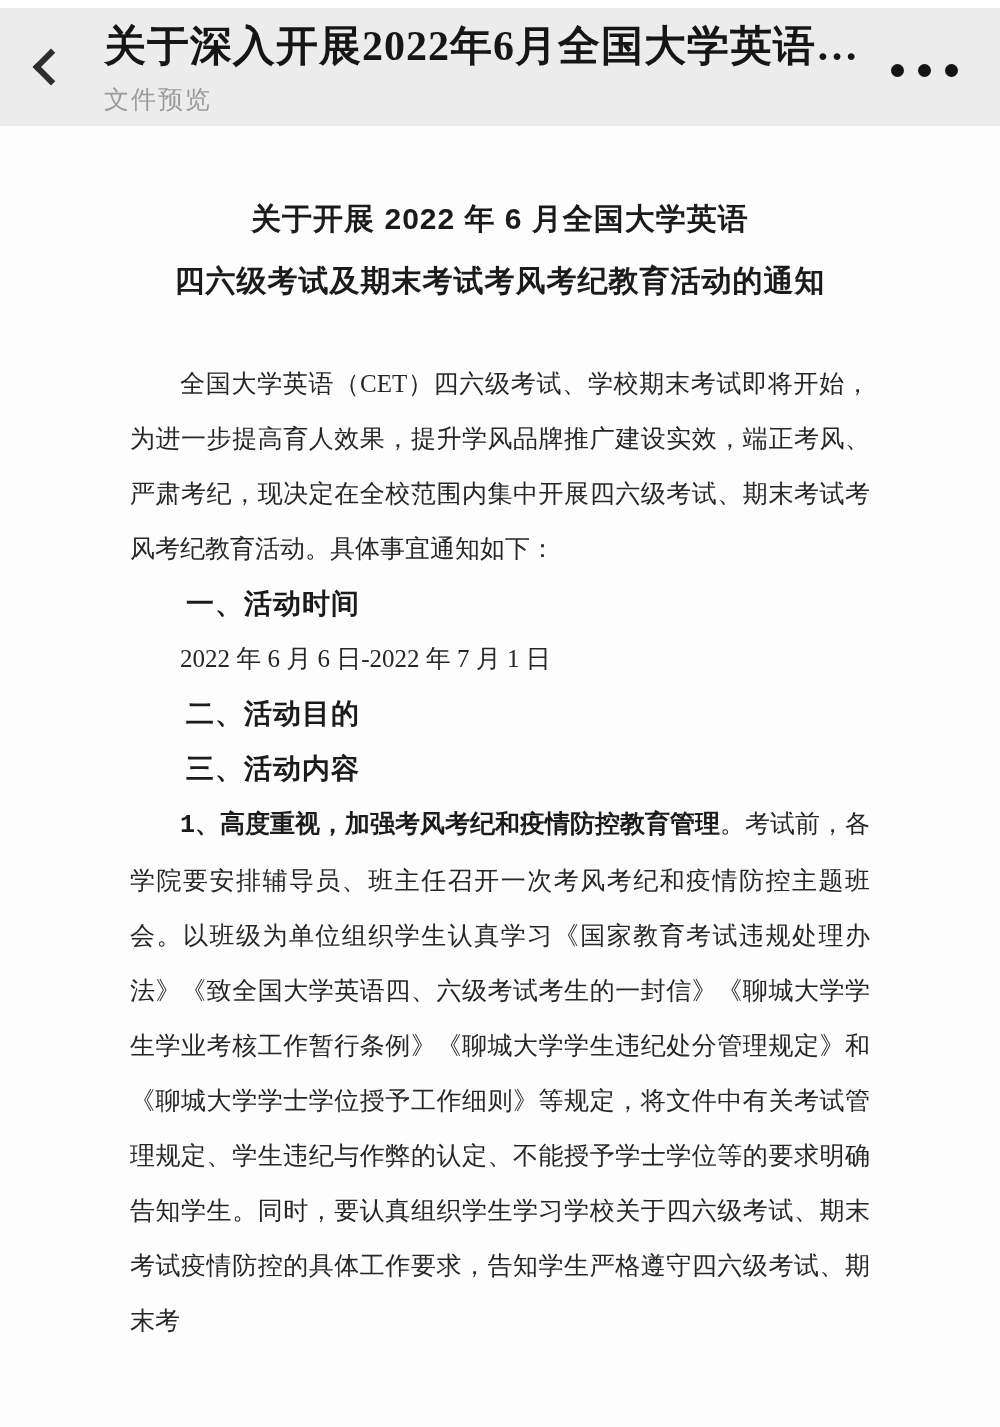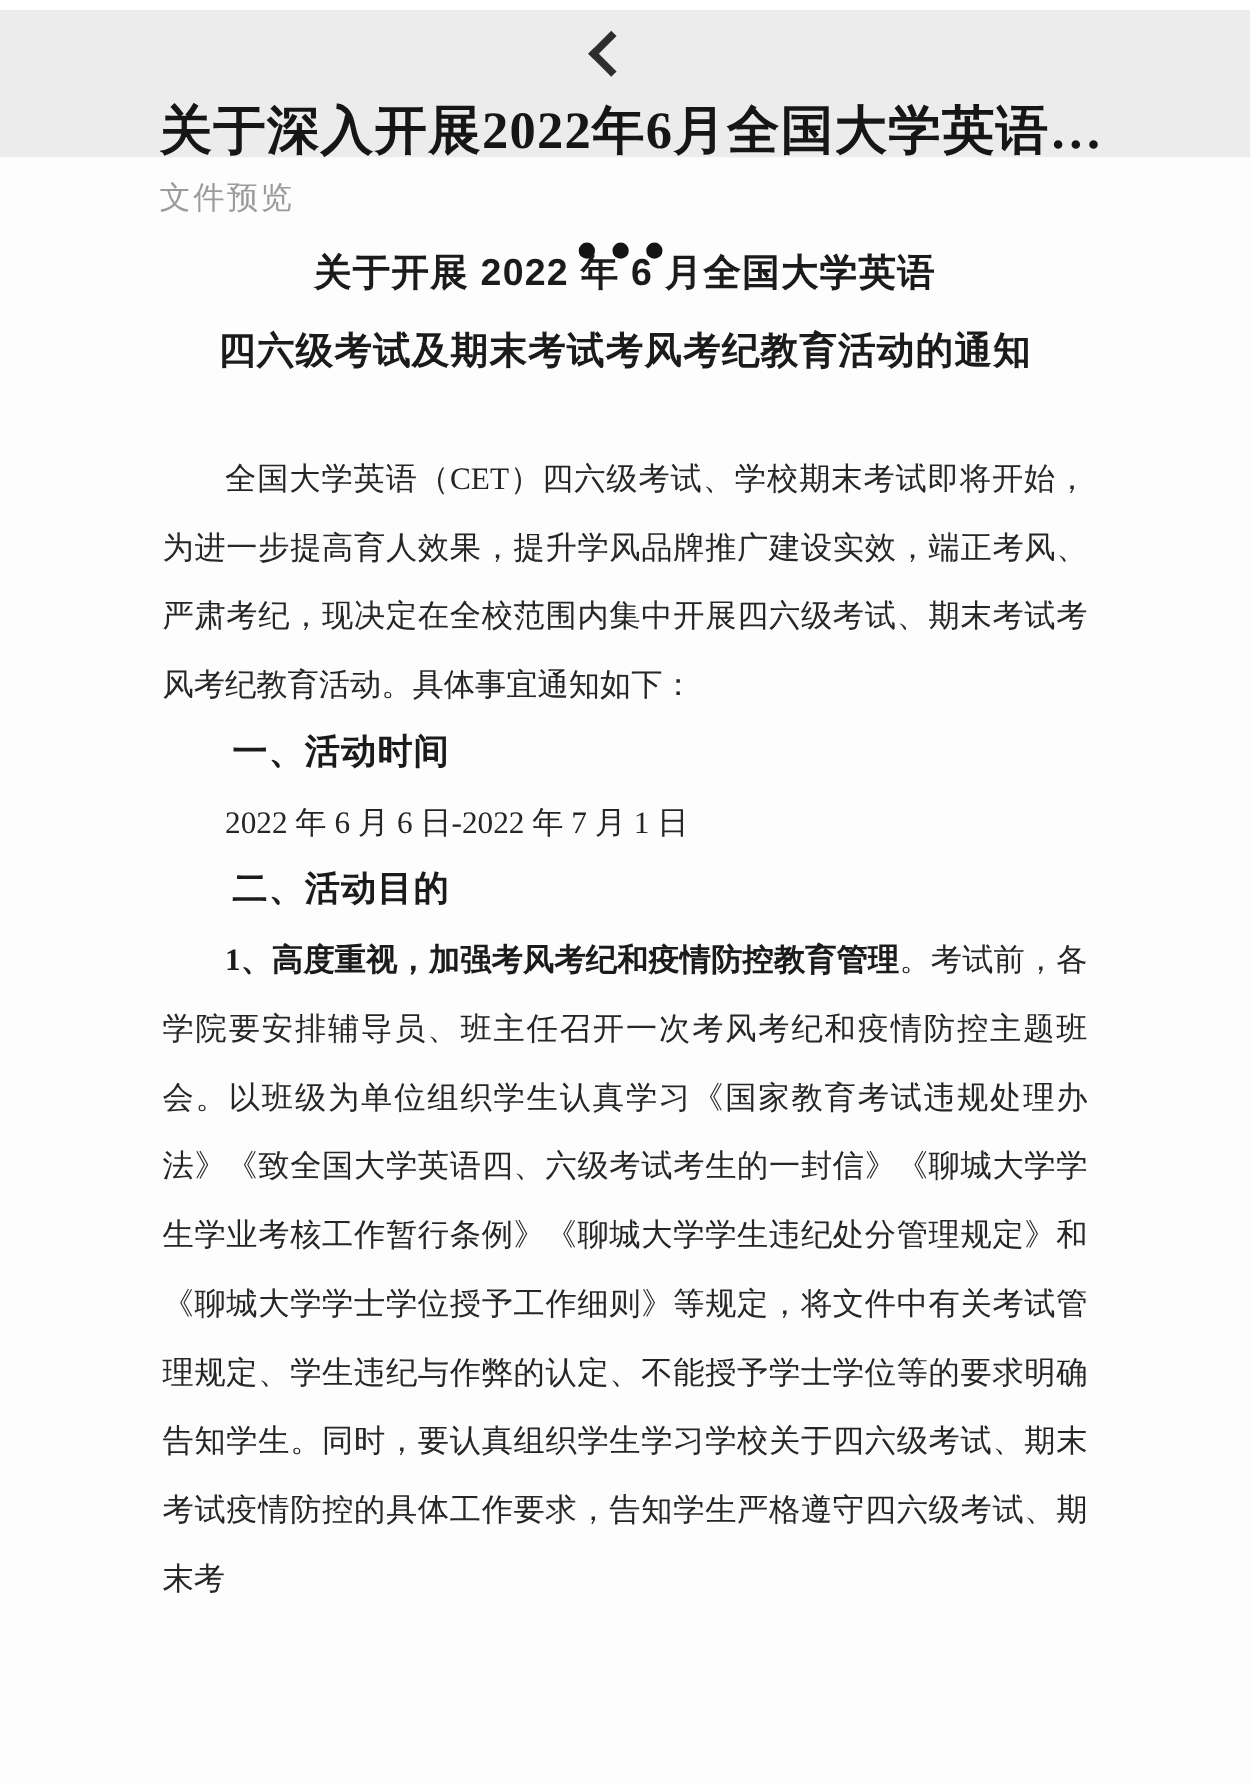--- a/index.html
+++ b/index.html
@@ -18,21 +18,20 @@
     height: 8px;
     background: #ffffff;
   }
   
   .app-header {
     height: 118px;
     background: #ececec;
     display: flex;
     align-items: center;
     padding: 0 38px 0 30px;
-    flex-direction: column;
   }
   .back-button {
     width: 56px;
     height: 70px;
     display: flex;
     align-items: center;
     justify-content: flex-start;
     cursor: pointer;
     flex: 0 0 auto;
   }
@@ -100,28 +99,28 @@
   .doc-body {
     margin-top: 44px;
     font-family: "Liberation Serif", serif;
     font-size: 25px;
     line-height: 55px;
     text-align: justify;
   }
   .doc-body p { text-indent: 2em; }
   .doc-body p.no-indent { text-indent: 0; }
   .doc-body .sec-heading {
-    font-family: Liberation Mono, monospace;
+    font-family: Liberation Serif, serif;
     font-weight: bold;
     font-size: 28px;
     color: #1b1b1b;
     letter-spacing: 1px;
   }
   .doc-body .lead-bold {
-    font-family: Liberation Serif, serif;
+    font-family: Liberation Mono, monospace;
     font-weight: bold;
     color: #1b1b1b;
   }
 </style>
 </head>
 <body>
 
 <div class="screen">
   <div class="top-strip"></div>
 
@@ -147,16 +146,17 @@
     </h1>
 
     <div class="doc-body">
       <p>全国大学英语（CET）四六级考试、学校期末考试即将开始，为进一步提高育人效果，提升学风品牌推广建设实效，端正考风、严肃考纪，现决定在全校范围内集中开展四六级考试、期末考试考风考纪教育活动。具体事宜通知如下：</p>
 
       <p class="sec-heading">一、活动时间</p>
       <p>2022 年 6 月 6 日-2022 年 7 月 1 日</p>
 
       <p class="sec-heading">二、活动目的</p>
 
+      <p class="sec-heading">三、活动内容</p>
       <p><span class="lead-bold">1、高度重视，加强考风考纪和疫情防控教育管理</span><span>。考试前，各学院要安排辅导员、班主任召开一次考风考纪和疫情防控主题班会。以班级为单位组织学生认真学习《国家教育考试违规处理办法》《致全国大学英语四、六级考试考生的一封信》《聊城大学学生学业考核工作暂行条例》《聊城大学学生违纪处分管理规定》和《聊城大学学士学位授予工作细则》等规定，将文件中有关考试管理规定、学生违纪与作弊的认定、不能授予学士学位等的要求明确告知学生。同时，要认真组织学生学习学校关于四六级考试、期末考试疫情防控的具体工作要求，告知学生严格遵守四六级考试、期末考</span></p>
     </div>
   </main>
 </div>
 
 </body></html>

